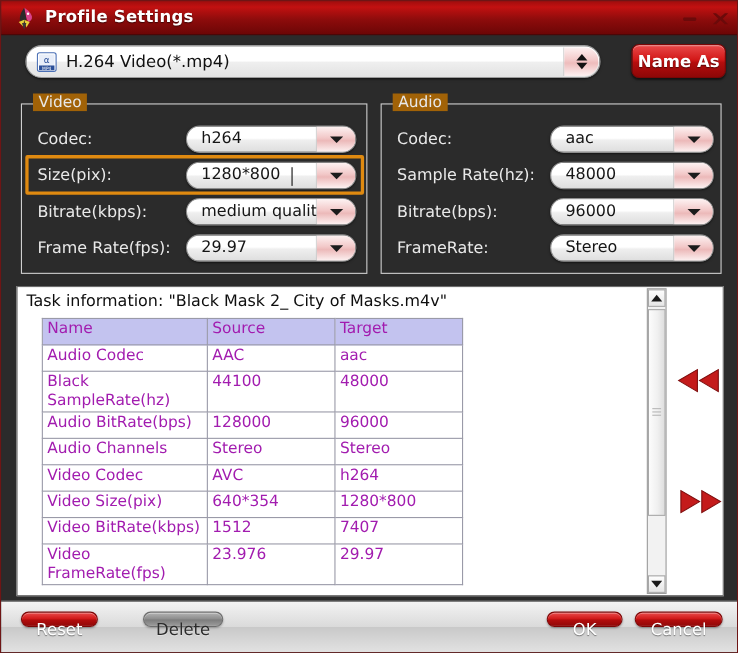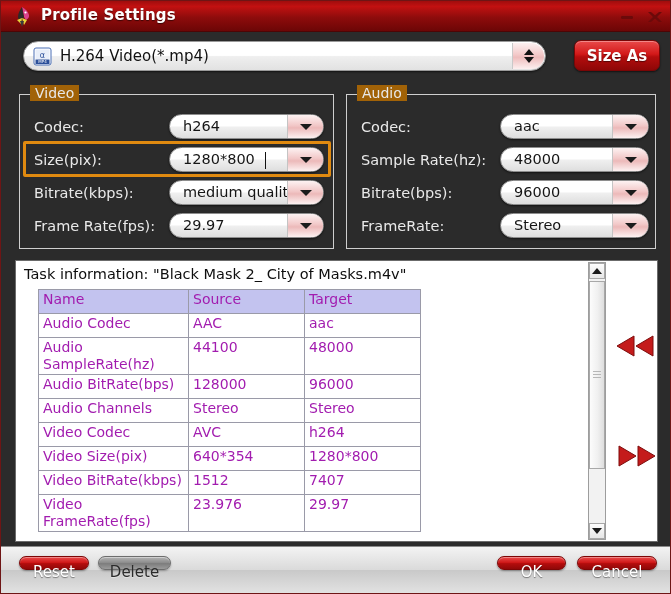--- a/index.html
+++ b/index.html
@@ -309,20 +309,21 @@
     border: 1px solid #7d0606;
     color: #ffffff;
     box-shadow: inset 0 1px 0 rgba(255,255,255,.35), 0 1px 2px rgba(0,0,0,.4);
   }
   .btn-gray {
     background: linear-gradient(180deg,#b4b4b4 0%, #8f8f8f 45%, #7d7d7d 55%, #9b9b9b 100%);
     border: 1px solid #6d6d6d;
     color: #2a2a2a;
     text-shadow: 0 1px 0 rgba(255,255,255,.35);
     box-shadow: inset 0 1px 0 rgba(255,255,255,.4), 0 1px 2px rgba(0,0,0,.3);
+    margin-left: 32px;
   }
   #btn-reset  { left: 18px;  top: 9px; width: 70px; }
   #btn-delete { left: 97px;  top: 9px; width: 73px; }
   #btn-ok     { left: 496px; top: 9px; width: 69px; }
   #btn-cancel { left: 576px; top: 9px; width: 80px; text-align: center; }
 </style>
 </head>
 <body>
 
 <div id="app">
@@ -364,21 +365,21 @@
         </svg>
       </span>
       <span class="profile-label">H.264 Video(*.mp4)</span>
       <span class="spinner">
         <svg width="32" height="26" viewBox="0 0 32 26">
           <path d="M16 6 L21 12 L11 12 Z" fill="#121212"></path>
           <path d="M16 20 L11 14 L21 14 Z" fill="#121212"></path>
         </svg>
       </span>
     </div>
-    <div class="save-as">Size As</div>
+    <div class="save-as">Name As</div>
   </div>
 
   <div class="fieldset" id="video-fieldset">
     <span class="legend">Video</span>
 
     <span class="field-label" style="left:14px; top:24px;">Codec:</span>
     <span class="field-label" style="left:14px; top:57px;">Size(pix):</span>
     <span class="field-label" style="left:14px; top:90px;">Bitrate(kbps):</span>
     <span class="field-label" style="left:14px; top:123px;">Frame Rate(fps):</span>
 
@@ -466,21 +467,21 @@
           <th>Target</th>
         </tr>
       </thead>
       <tbody>
         <tr>
           <td>Audio Codec</td>
           <td>AAC</td>
           <td>aac</td>
         </tr>
         <tr>
-          <td>Audio SampleRate(hz)</td>
+          <td>Black SampleRate(hz)</td>
           <td>44100</td>
           <td>48000</td>
         </tr>
         <tr>
           <td>Audio BitRate(bps)</td>
           <td>128000</td>
           <td>96000</td>
         </tr>
         <tr>
           <td>Audio Channels</td>

